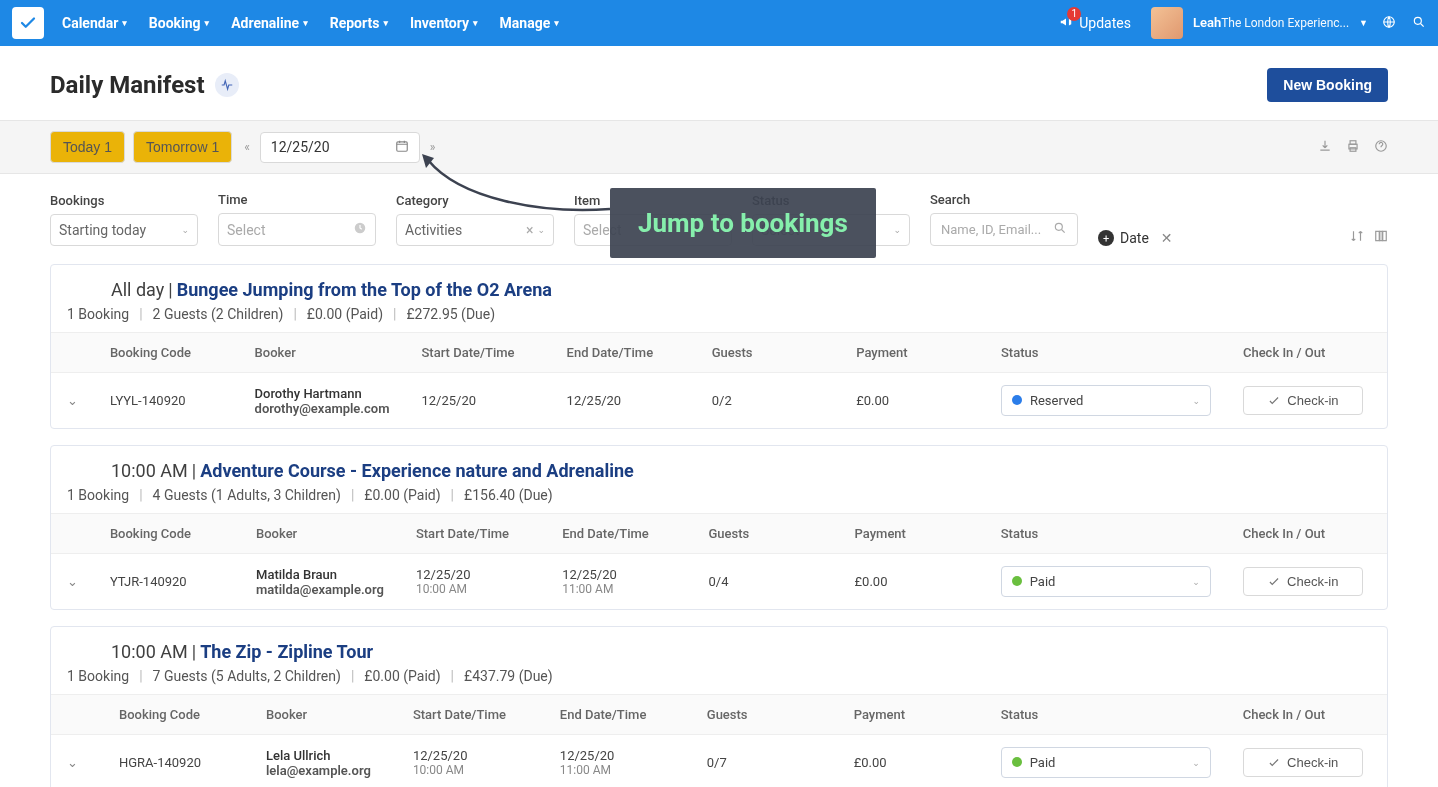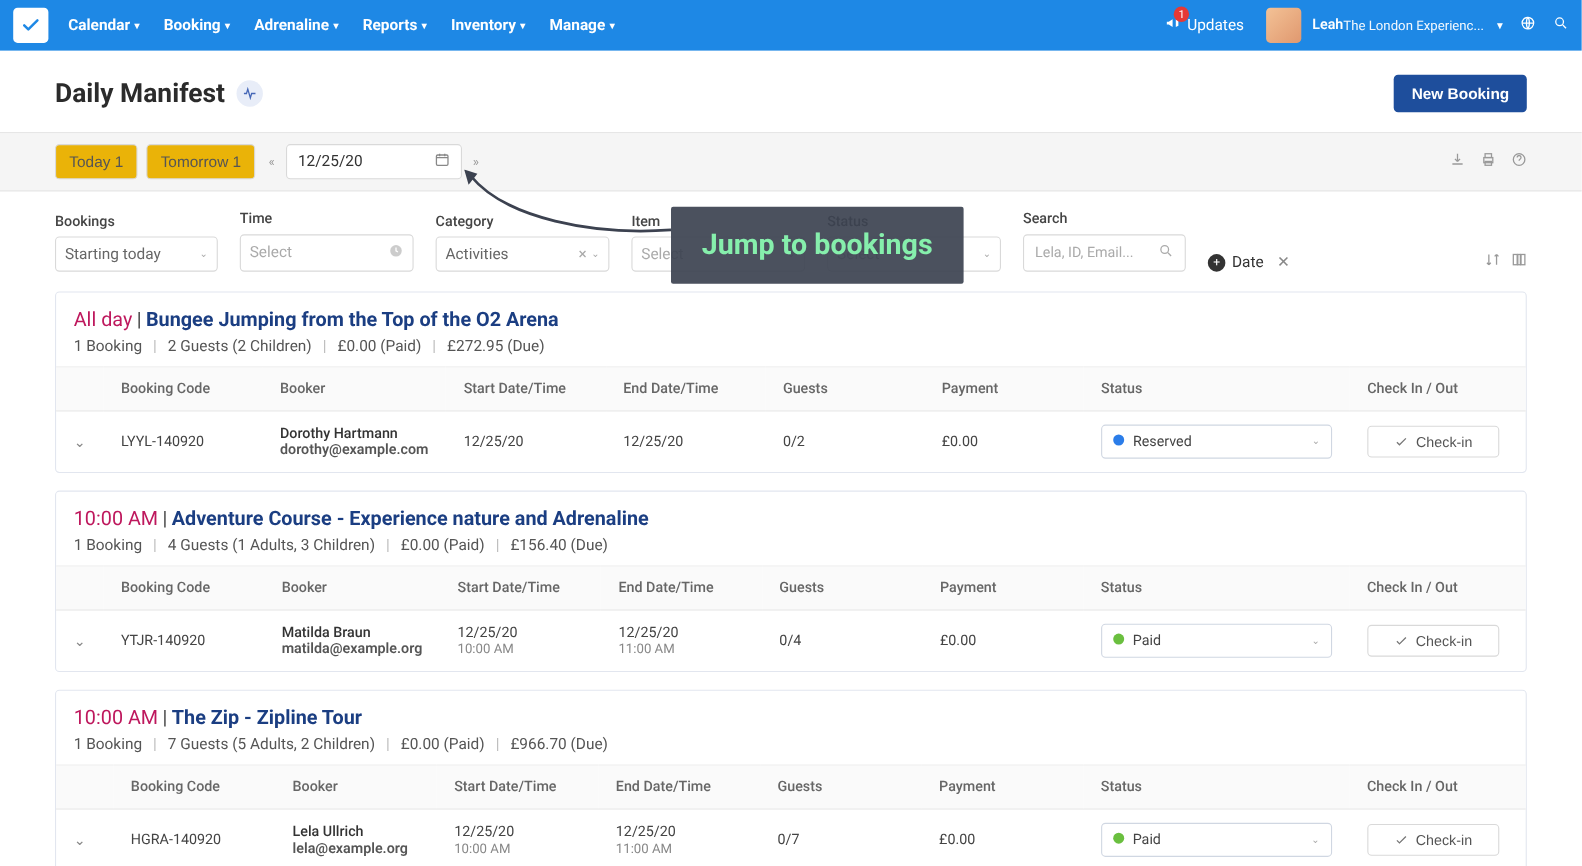--- a/index.html
+++ b/index.html
@@ -47,21 +47,21 @@
   .filter-col.status .select-box{ width:158px; }
   .filter-col.search .searchbox{ width:148px; border:1px solid #d9d9d9; border-radius:4px; padding:7px 10px; font-size:13px; color:#aaa; display:flex; align-items:center; justify-content:space-between; background:#fff; }
   .more { display:flex; align-items:center; gap:6px; color:#333; font-size:14px; }
   .plus-circle { width:16px; height:16px; border-radius:50%; background:#333; color:#fff; display:flex; align-items:center; justify-content:center; font-size:11px; }
   .close-x { color:#888; margin-left:6px; }
   .right-filter-icons { margin-left:auto; display:flex; gap:10px; color:#888; }
 
   .group { margin: 8px 50px 16px; border:1px solid #e2e6ef; border-radius:4px; background:#fff; }
   .group-head { padding: 14px 16px 10px; }
   .group-title { font-size:18px; color:#2b4a8b; }
-  .group-title .time-prefix { color:#be185d; }
+  .group-title .time-prefix { color:#404040;margin-left:44px; }
   .group-title .pipe { color:#444; margin:0 4px; }
   .group-title .name { font-weight:700; color:#1b3e82; }
   .group-sub { font-size:14px; color:#555; margin-top:6px; display:flex; flex-wrap:wrap; gap:6px; align-items:center; }
   .group-sub .sep { color:#bbb; margin:0 4px; }
 
   .tbl { width:100%; border-collapse:collapse; }
   .tbl th, .tbl td { text-align:left; padding:12px 16px; font-size:13px; }
   .tbl thead th { background:#fafafa; color:#666; font-weight:500; border-top:1px solid #eee; border-bottom:1px solid #eee; }
   .tbl thead th:first-child { width:36px; }
   .tbl td { border-bottom:none; color:#444; }
@@ -232,21 +232,21 @@
   <div class="filter-col status">
     <span class="filter-label">Status</span>
     <div class="select-box">
       <span class="placeholder">Select</span>
       <span class="caret" style="color:#aaa;">⌄</span>
     </div>
   </div>
   <div class="filter-col search">
     <span class="filter-label">Search</span>
     <div class="searchbox">
-      <span>Lela, ID, Email...</span>
+      <span>Name, ID, Email...</span>
       <span><svg class="icon-svg" viewBox="0 0 24 24" fill="none" stroke="#aaa" stroke-width="2">
             <circle cx="10" cy="10" r="6"></circle>
             <path d="M20 20l-5-5"></path>
           </svg></span>
     </div>
   </div>
   <div class="more">
     <span class="plus-circle">+</span>
     <span>Date</span>
     <span class="close-x">✕</span>
@@ -405,21 +405,21 @@
       <div class="group-title">
         <span class="time-prefix">10:00 AM</span><span class="pipe">|</span><span class="name">The Zip - Zipline Tour</span>
       </div>
       <div class="group-sub">
         <span>1 Booking</span>
           <span class="sep">|</span>
         <span>7 Guests (5 Adults, 2 Children)</span>
           <span class="sep">|</span>
         <span>£0.00 (Paid)</span>
           <span class="sep">|</span>
-        <span>£966.70 (Due)</span>
+        <span>£437.79 (Due)</span>
       </div>
     </div>
     <table class="tbl">
       <thead>
           <tr>
         <th></th>
         <th class="col-code">Booking Code</th>
         <th class="col-booker">Booker</th>
         <th class="col-start">Start Date/Time</th>
         <th class="col-end">End Date/Time</th>

